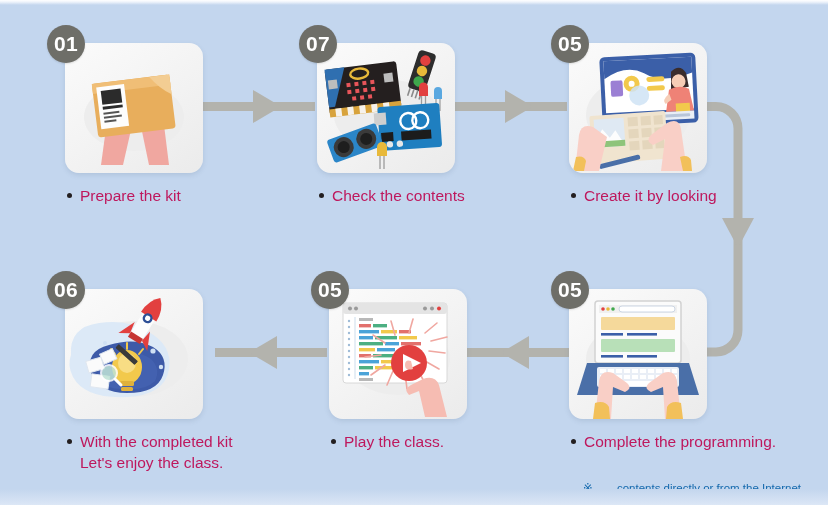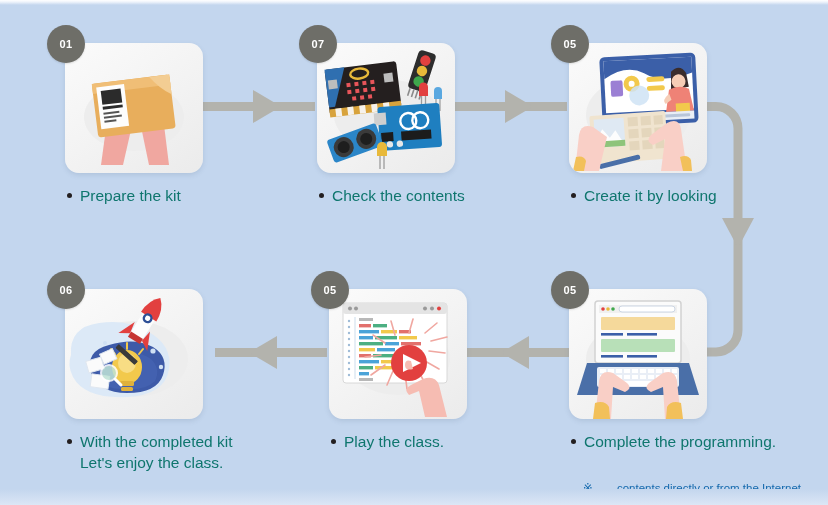--- a/index.html
+++ b/index.html
@@ -28,28 +28,28 @@
     width:138px;height:130px;border-radius:14px;
     background:linear-gradient(145deg,#fbfbfb 0%,#f4f4f4 45%,#ebebeb 100%);
     box-shadow:0 2px 5px rgba(90,110,140,.18);
     overflow:hidden;
   }
   .badge{
     position:absolute;left:-18px;top:-18px;
     width:38px;height:38px;border-radius:50%;
     background:#6e6e68;
     color:#ffffff;
-    font-size:11px;font-weight:bold;letter-spacing:.3px;
+    font-size:21px;font-weight:bold;letter-spacing:.3px;
     display:flex;align-items:center;justify-content:center;
     z-index:6;
     box-shadow:0 1px 2px rgba(0,0,0,.12);
   }
   .caption{
     position:absolute;left:2px;top:142px;width:230px;
-    color:#0f766e;font-size:15.5px;line-height:21px;font-weight:normal;
+    color:#be185d;font-size:15.5px;line-height:21px;font-weight:normal;
   }
   .caption .bullet{
     display:inline-block;width:5px;height:5px;border-radius:50%;
     background:#231f20;vertical-align:middle;margin-right:8px;margin-bottom:3px;
   }
   .caption .line2{display:block;margin-left:13px;}
   .subnote{
     position:absolute;left:14px;top:192px;width:218px;
     color:#1469ad;font-size:11.5px;line-height:15px;text-align:right;
   }

